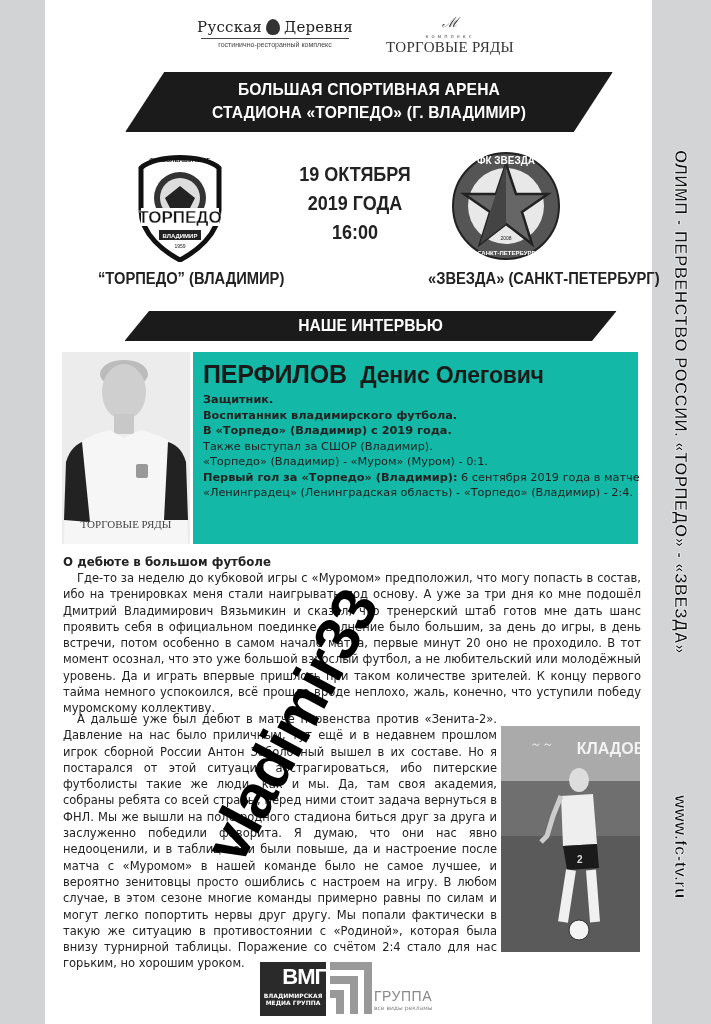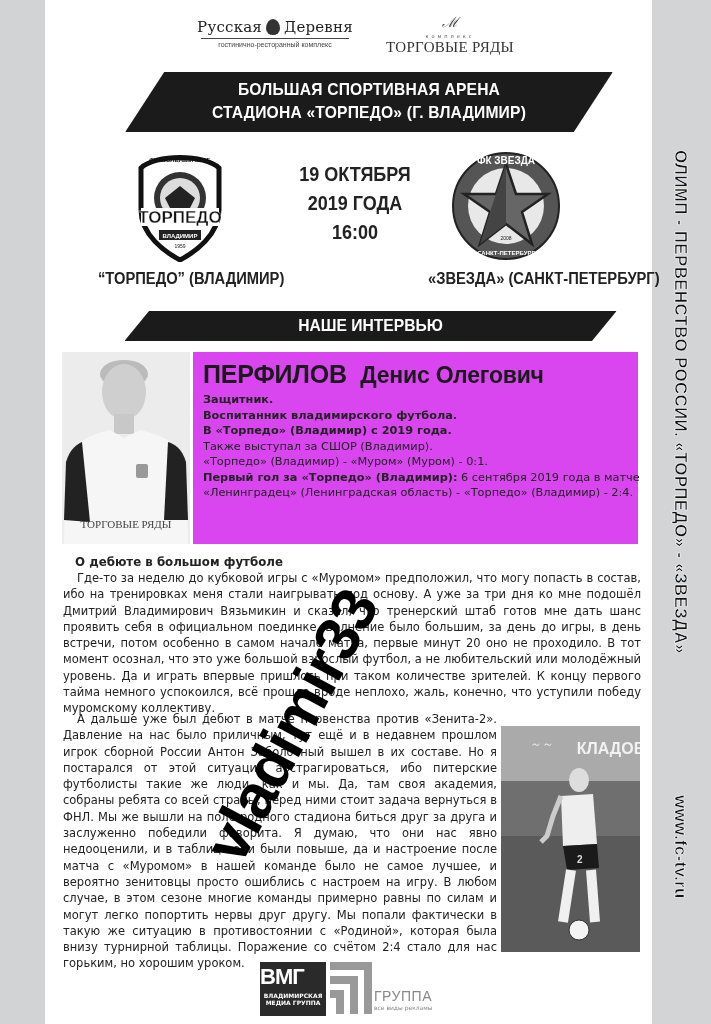--- a/index.html
+++ b/index.html
@@ -30,38 +30,38 @@
     .crest { position: absolute; }
     .crest-torpedo { left: 135px; top: 150px; width: 90px; height: 112px; }
     .crest-zvezda { left: 450px; top: 150px; width: 112px; height: 112px; }
     .match-info { position: absolute; left: 270px; top: 160px; width: 170px; text-align: center; font-family: "Liberation Sans", sans-serif; font-weight: bold; font-size: 20px; line-height: 29px; color: #222; transform: scaleX(0.9); }
     .team-name { position: absolute; top: 270px; font-family: "Liberation Sans", sans-serif; font-weight: bold; font-size: 16px; color: #222; transform: scaleX(0.92); transform-origin: left; }
     .team-home { left: 98px; }
     .team-away { left: 428px; }
 
     
     .player-photo { position: absolute; left: 62px; top: 352px; width: 128px; height: 192px; background: linear-gradient(#eee, #e4e4e4); overflow: hidden; }
-    .profile-card { position: absolute; left: 193px; top: 352px; width: 445px; height: 192px; background: #d946ef; padding: 8px 10px; }
+    .profile-card { position: absolute; left: 193px; top: 352px; width: 445px; height: 192px; background: #14b8a6; padding: 8px 10px; }
     .profile-name { font-family: "Liberation Sans", sans-serif; font-weight: bold; font-size: 25px; color: #1a1a1a; margin-bottom: 3px; letter-spacing: -0.2px; }
     .profile-name .given { font-size: 23px; }
     .profile-line { font-size: 11.3px; line-height: 15.5px; color: #222; white-space: nowrap; }
     .profile-line b { font-weight: bold; }
 
     
     .article { position: absolute; left: 63px; width: 578px; font-size: 11.5px; line-height: 16.3px; color: #222; text-align: justify; }
-    .article h3 { font-size: 11.8px; font-weight: bold; margin-left: 12px; line-height: 16px; }
+    .article h3 { font-size: 11.8px; font-weight: bold; line-height: 16px; }
     .article p { text-indent: 14px; }
     .article-1 { top: 554px; }
     .article-2 { top: 711px; width: 434px; }
 
     .action-photo { position: absolute; left: 501px; top: 726px; width: 139px; height: 226px; background: #888; overflow: hidden; }
 
     
     .logo-vmg { position: absolute; left: 260px; top: 962px; width: 66px; height: 54px; background: #2a2a2a; color: #fff; }
-    .logo-vmg .big { font-family: "Liberation Sans", sans-serif; font-weight: bold; font-size: 22px; text-align: left; line-height: 30px; letter-spacing: -1px; }
+    .logo-vmg .big { font-family: "Liberation Sans", sans-serif; font-weight: bold; font-size: 22px; text-align: right; line-height: 30px; letter-spacing: -1px; padding-left: 16px; }
     .logo-vmg .sm { font-size: 6px; text-align: center; line-height: 7px; font-weight: bold; }
     .logo-plasma-mark { position: absolute; left: 330px; top: 962px; width: 42px; height: 52px; }
     .logo-plasma-text { position: absolute; left: 374px; top: 988px; }
     .logo-plasma-text .name { font-family: "Liberation Sans", sans-serif; font-size: 14px; color: #888; letter-spacing: 0.5px; }
     .logo-plasma-text .sub { font-size: 6px; color: #888; }
 
     
     .watermark { position: absolute; left: 190px; top: 840px; font-family: "Liberation Sans", sans-serif; font-weight: bold; font-size: 62px; color: #000; transform: rotate(-62deg); transform-origin: left top; white-space: nowrap; letter-spacing: -1px; pointer-events: none; }
 
     

